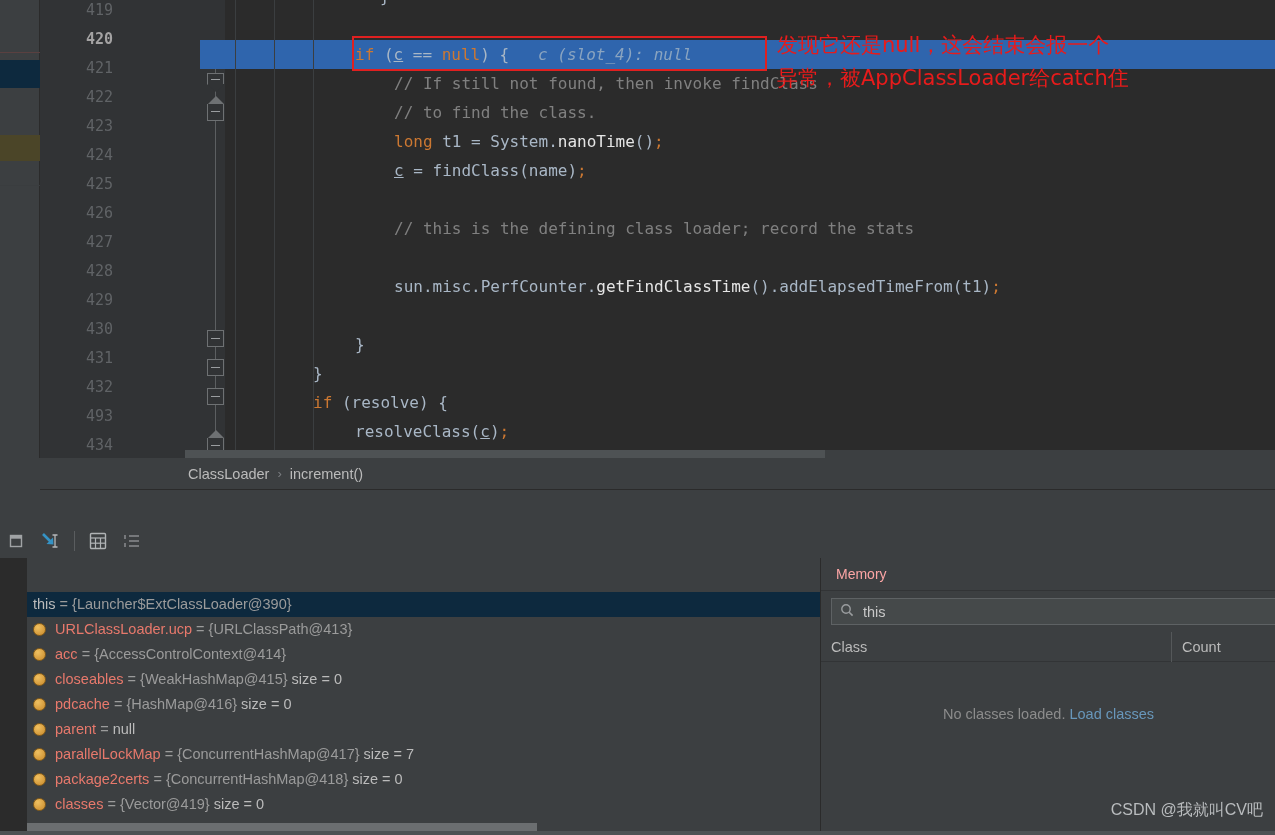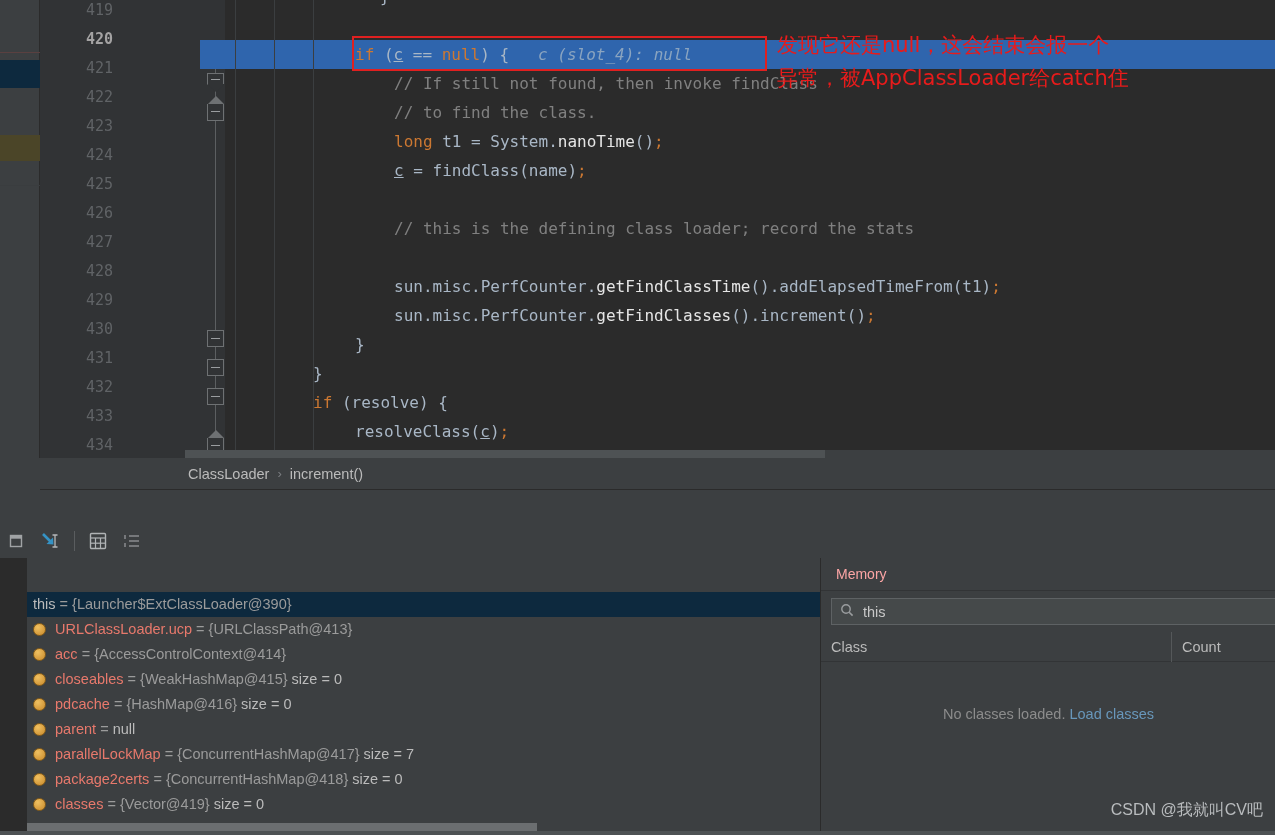--- a/index.html
+++ b/index.html
@@ -243,21 +243,21 @@
       <div class="linenum" style="top:112px">423</div>
       <div class="linenum" style="top:141px">424</div>
       <div class="linenum" style="top:170px">425</div>
       <div class="linenum" style="top:199px">426</div>
       <div class="linenum" style="top:228px">427</div>
       <div class="linenum" style="top:257px">428</div>
       <div class="linenum" style="top:286px">429</div>
       <div class="linenum" style="top:315px">430</div>
       <div class="linenum" style="top:344px">431</div>
       <div class="linenum" style="top:373px">432</div>
-      <div class="linenum" style="top:402px">433</div>
+      <div class="linenum" style="top:402px">493</div>
       <div class="linenum" style="top:431px">434</div>
 
       <div class="fold-rail"></div>
       <div class="fold-mark tri" style="top:44px"></div>
       <div class="fold-mark tri" style="top:73px"></div>
       <div class="fold-mark arrow-up" style="top:104px"></div>
       <div class="fold-mark" style="top:330px"></div>
       <div class="fold-mark" style="top:359px"></div>
       <div class="fold-mark" style="top:388px"></div>
       <div class="fold-mark arrow-up" style="top:438px"></div>
@@ -284,21 +284,20 @@
 
       <div class="code-line" style="top:156px; left:169px"><span class="ul">c</span><span class="punc"> = findClass(name)</span><span class="semi">;</span></div>
 
       <div class="code-line" style="top:185px; left:169px"></div>
 
       <div class="code-line" style="top:214px; left:169px"><span class="cmt">// this is the defining class loader; record the stats</span></div>
 
 
       <div class="code-line" style="top:272px; left:169px"><span class="punc">sun.misc.PerfCounter.</span><span class="stat">getFindClassTime</span><span class="punc">().addElapsedTimeFrom(t1)</span><span class="semi">;</span></div>
 
-      <div class="code-line" style="top:301px; left:169px"><span class="punc">sun.misc.PerfCounter.</span><span class="stat">getFindClasses</span><span class="punc">().increment()</span><span class="semi">;</span></div>
 
       <div class="code-line" style="top:330px; left:130px"><span class="punc">}</span></div>
 
       <div class="code-line" style="top:359px; left:88px"><span class="punc">}</span></div>
 
       <div class="code-line" style="top:388px; left:88px"><span class="kw">if</span><span class="punc"> (resolve) {</span></div>
 
       <div class="code-line" style="top:417px; left:130px"><span class="punc">resolveClass(</span><span class="ul">c</span><span class="punc">)</span><span class="semi">;</span></div>
 
       <div class="code-line" style="top:443px; left:88px"><span class="punc">}</span></div>

